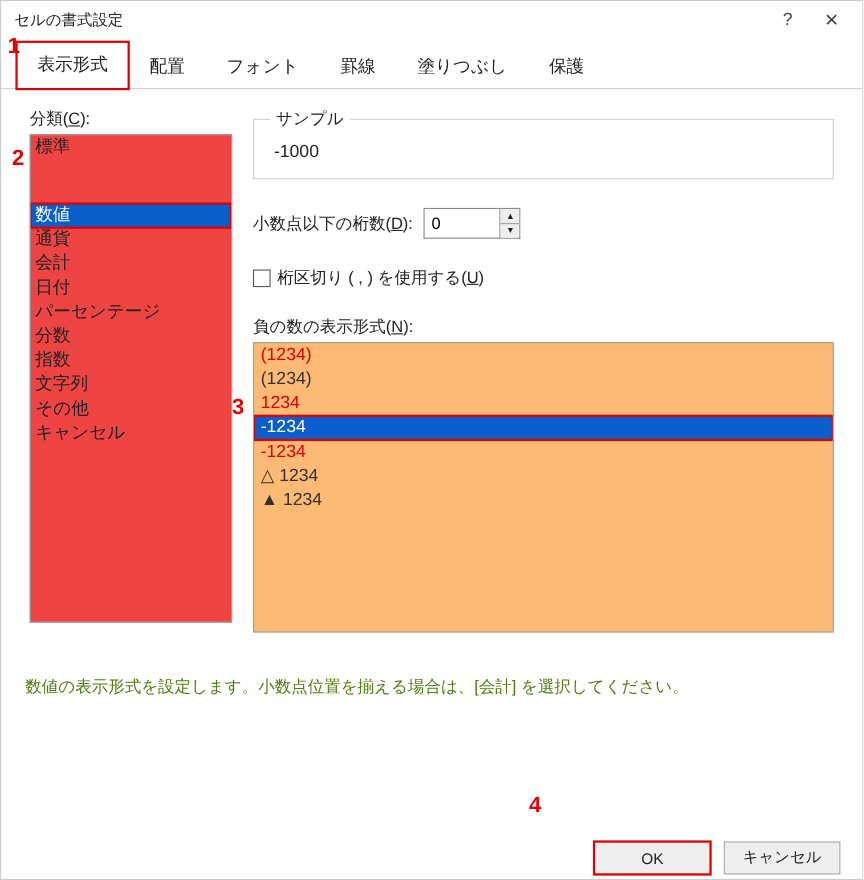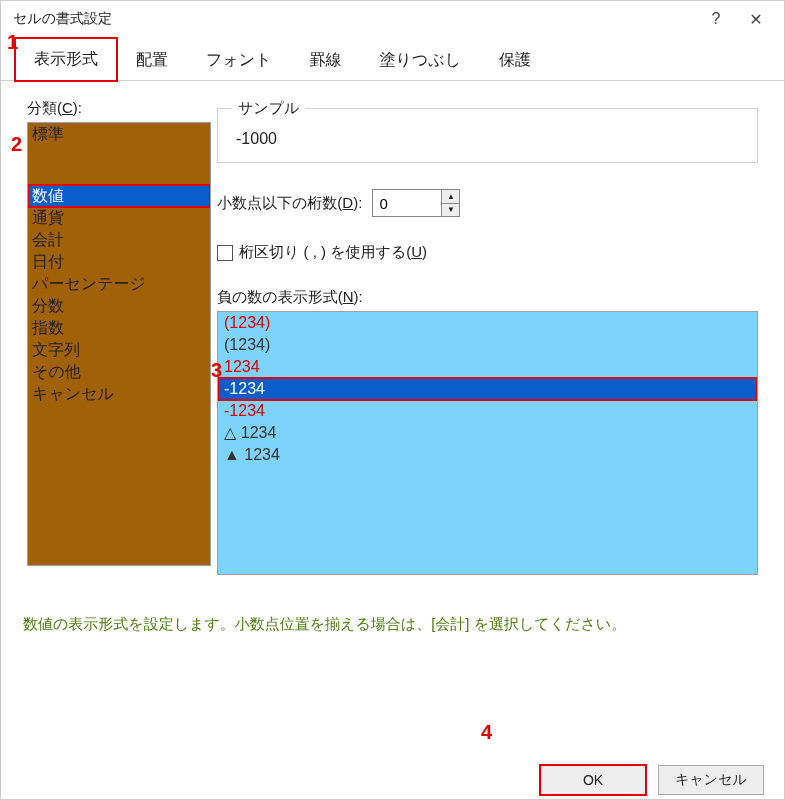--- a/index.html
+++ b/index.html
@@ -19,28 +19,28 @@
   .tabs {
     display: flex; padding: 0 14px; border-bottom: 1px solid #d0d0d0; position: relative; align-items: center;
   }
   .tab {
     padding: 10px 18px 10px; font-size: 16px; color: #222; position: relative; top:1px;
     border: 1px solid transparent; border-bottom: none;
   }
   .tab.active {
     background: #fff; border: 1px solid #d0d0d0; border-bottom: 1px solid #fff;
   }
-  .content { padding: 18px 26px 8px 26px; display: flex; gap: 6px;}
+  .content { padding: 18px 26px 8px 26px; display: flex; gap: 19px;}
   .col-left { width: 184px; }
   .col-right { flex:1; }
   .cat-label { font-size: 15px; color:#222; margin-bottom: 4px; display:block;}
   .cat-label u { text-decoration: underline; }
   .category-listbox {
     border: 1px solid #a0a0a0; height: 444px; overflow-y: scroll;
-    background: #a16207; font-size: 16px;
+    background: #ef4444; font-size: 16px;
   }
   .category-listbox .item { padding: 0px 4px; line-height: 22px; white-space: nowrap;}
   .category-listbox .item.selected { background:#0a5ecb; color:#fff;margin-top:40px;}
   
   fieldset.sample {
     border: 1px solid #d0d0d0; padding: 8px 14px 14px 14px; margin:0 0 10px 0;
   }
   fieldset.sample legend { padding: 0 6px; font-size:15px; color:#222;}
   .sample-value { font-size:16px; padding: 4px 4px 0px 4px;}
   .row { display:flex; align-items:center; margin: 26px 0; font-size:15px;}
@@ -55,21 +55,21 @@
     display:flex; flex-direction:column; width:18px; border:1px solid #888; border-left:none;
   }
   .spinner .btns div { flex:1; display:flex; align-items:center; justify-content:center; font-size:8px; background:#eee;}
   .spinner .btns div:first-child { border-bottom:1px solid #888;}
   .chk {
     width:16px; height:16px; border:1px solid #555; display:inline-block; vertical-align:middle; margin-right:6px;
   }
   .neg-label { font-size:15px; margin-bottom:4px; display:block;}
   .neg-listbox {
     border: 1px solid #a0a0a0; height: 264px; overflow-y: scroll;
-    background:#7dd3fc; font-size:16px;
+    background:#fdba74; font-size:16px;
   }
   .neg-listbox .item { padding: 0px 6px; line-height: 22px; color:#333;}
   .neg-listbox .item.red { color:#d00;}
   .neg-listbox .item.selected { background:#0a5ecb; color:#fff;}
   .desc { position:absolute; left:22px; top:614px; font-size:15px; color:#4d7c0f;}
   .buttons {
     position:absolute; right:20px; bottom:4px; display:flex; gap:12px;
   }
   .btn {
     width:106px; height:30px; border:1px solid #aaa; background:#eee;

